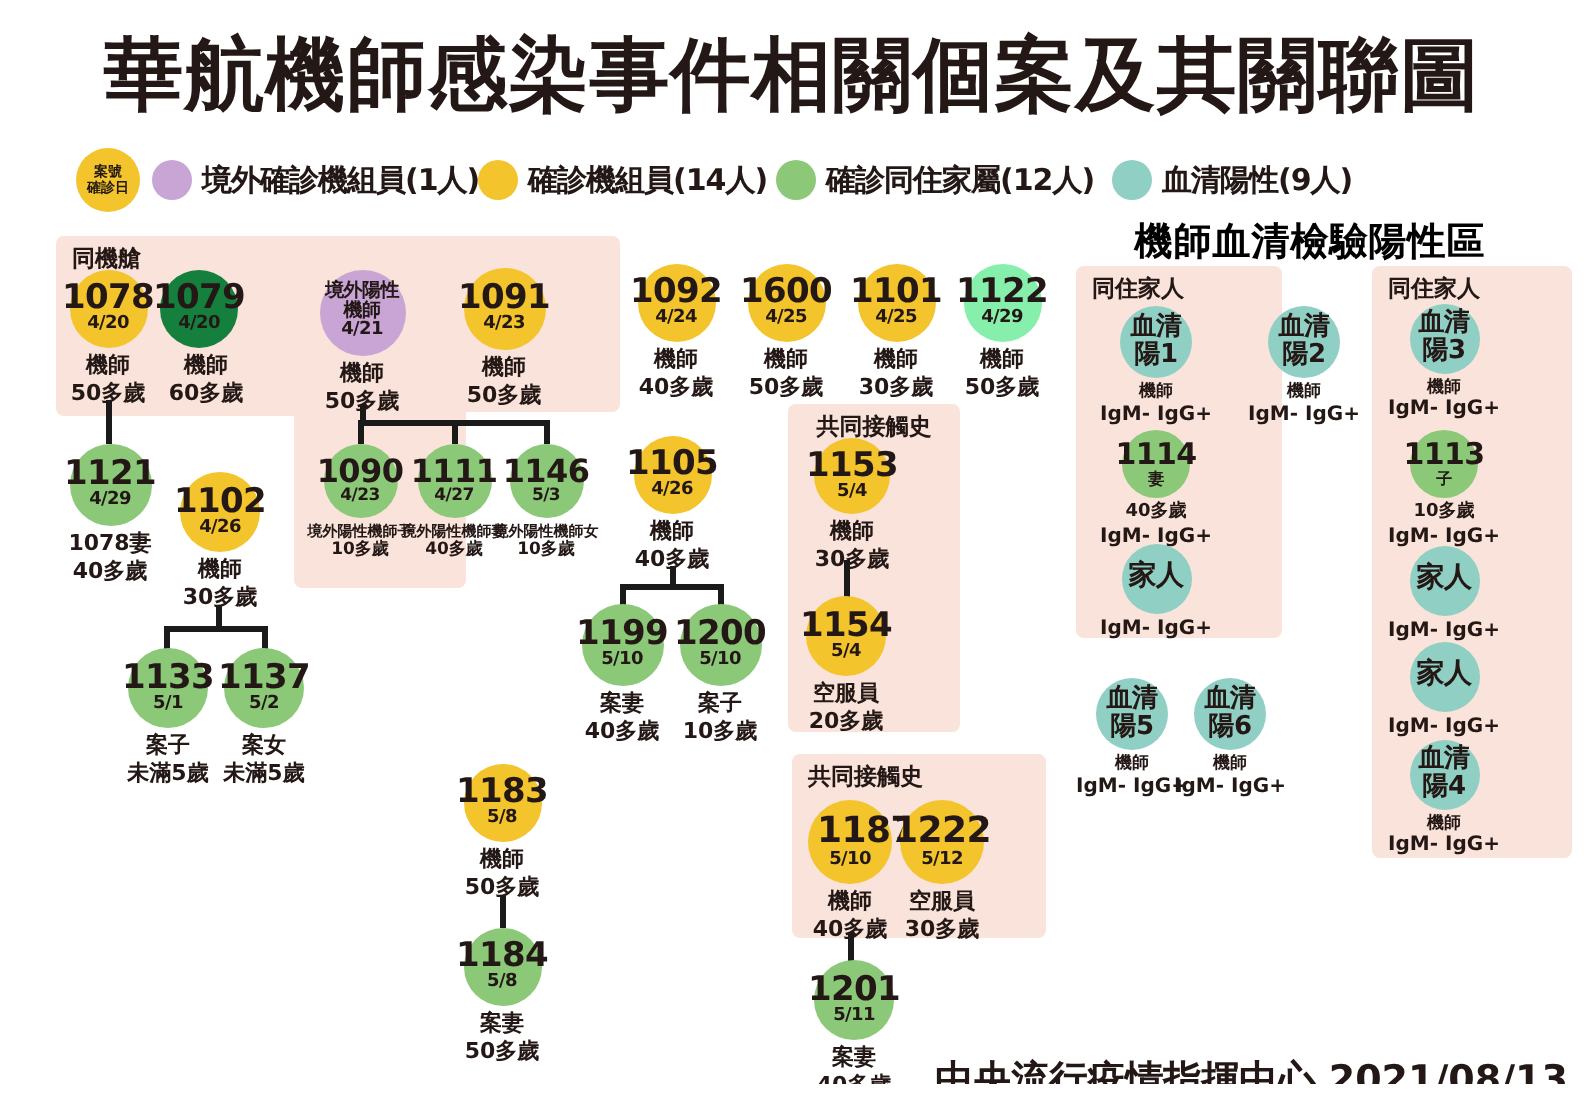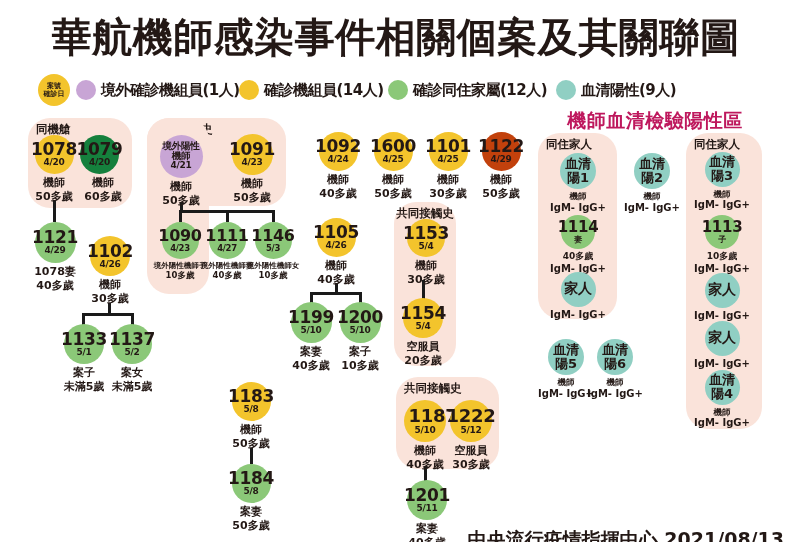--- a/index.html
+++ b/index.html
@@ -9,22 +9,22 @@
          font-size:40px;font-weight:900;letter-spacing:0.5px;color:#231815;white-space:nowrap;}
   .legend{position:absolute;left:0;top:80px;width:792px;height:24px;}
   .badge{position:absolute;left:38px;top:-6px;width:32px;height:32px;border-radius:50%;
          background:#F3C42C;display:flex;flex-direction:column;align-items:center;
          justify-content:center;font-weight:800;color:#231815;}
   .badge span{font-size:7px;line-height:1.2;white-space:nowrap;}
   .legend-item{position:absolute;top:0;display:flex;align-items:center;height:20px;}
   .legend-dot{width:20px;height:20px;border-radius:50%;display:inline-block;margin-right:5px;flex:0 0 auto;}
   .legend-label{font-size:15px;font-weight:900;letter-spacing:-0.5px;white-space:nowrap;color:#231815;}
   .serum-title{position:absolute;left:540px;top:108px;width:230px;text-align:center;
-               font-size:19px;font-weight:900;letter-spacing:0.5px;color:#be185d;white-space:nowrap;}
-  .groupbox{position:absolute;background:#FAE3DA;border-radius:22px;z-index:1;}
+               font-size:19px;font-weight:900;letter-spacing:0.5px;color:#000000;white-space:nowrap;}
+  .groupbox{position:absolute;background:#FAE3DA;border-radius:4px;z-index:1;padding-left:24px;}
   .glabel{position:absolute;top:4px;left:8px;font-size:11.5px;font-weight:800;
           color:#231815;white-space:nowrap;}
   .gcenter{left:0;right:0;text-align:center;}
   .conn{position:absolute;background:#1A1A1A;z-index:2;}
   .node{position:absolute;border-radius:50%;display:flex;flex-direction:column;align-items:center;
         justify-content:center;text-align:center;font-weight:800;color:#231815;
         line-height:1.1;letter-spacing:-0.3px;z-index:3;}
   .nline{display:block;white-space:nowrap;}
   .sub{position:absolute;width:140px;text-align:center;font-weight:800;color:#231815;
        line-height:1.28;z-index:3;}
@@ -212,21 +212,21 @@
         <div class="subline" style="font-size: 11px;">50多歲</div>
       </div>
       <div class="node" style="left: 428.5px; top: 131.5px; width: 39px; height: 39px; background: rgb(243, 196, 44);">
         <span class="nline" style="font-size: 17px;">1101</span>
         <span class="nline" style="font-size: 9px;">4/25</span>
       </div>
       <div class="sub" style="left: 378px; top: 172.5px;">
         <div class="subline" style="font-size: 11px;">機師</div>
         <div class="subline" style="font-size: 11px;">30多歲</div>
       </div>
-      <div class="node" style="left: 481.5px; top: 131.5px; width: 39px; height: 39px; background: #c2410c;">
+      <div class="node" style="left: 481.5px; top: 131.5px; width: 39px; height: 39px; background: #86efac;">
         <span class="nline" style="font-size: 17px;">1122</span>
         <span class="nline" style="font-size: 9px;">4/29</span>
       </div>
       <div class="sub" style="left: 431px; top: 172.5px;">
         <div class="subline" style="font-size: 11px;">機師</div>
         <div class="subline" style="font-size: 11px;">50多歲</div>
       </div>
       <div class="node" style="left: 316.5px; top: 217.5px; width: 39px; height: 39px; background: rgb(243, 196, 44);">
         <span class="nline" style="font-size: 17px;">1105</span>
         <span class="nline" style="font-size: 9px;">4/26</span>

